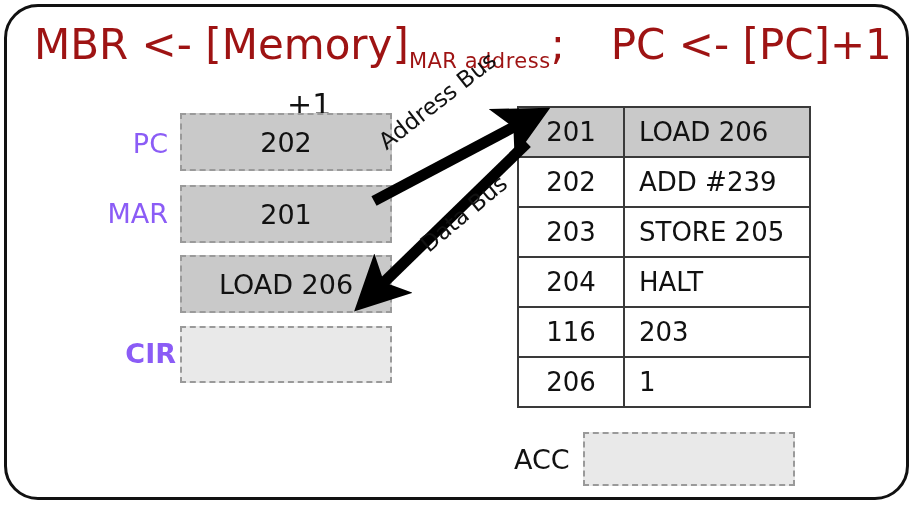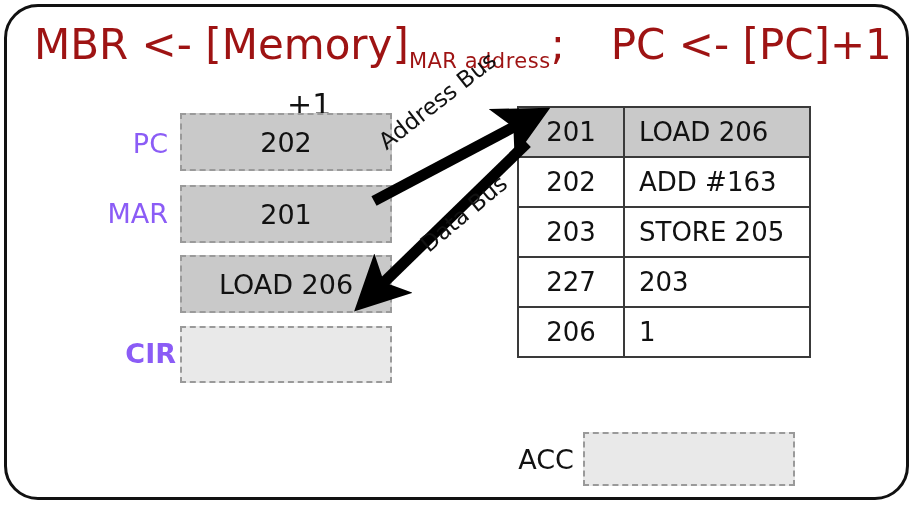--- a/index.html
+++ b/index.html
@@ -97,21 +97,21 @@
     line-height: 1;
     font-family: "DejaVu Sans", sans-serif;
   }
 
   
   #acc-label {
     position: absolute;
     left: 514px;
     top: 446px;
     width: 64px;
-    text-align: center;
+    text-align: left;
     color: #111111;
     font-size: 27px;
     line-height: 1;
     font-family: "DejaVu Sans", sans-serif;
   }
   #acc-box {
     position: absolute;
     left: 583px;
     top: 432px;
     width: 212px;
@@ -201,28 +201,32 @@
   <div id="acc-box"></div>
 
   <table id="memory-table">
     <tbody>
       <tr class="hl">
         <td class="addr">201</td>
         <td class="cont">LOAD  206</td>
       </tr>
       <tr>
         <td class="addr">202</td>
-        <td class="cont">ADD #163</td>
+        <td class="cont">ADD #239</td>
       </tr>
       <tr>
         <td class="addr">203</td>
         <td class="cont">STORE 205</td>
       </tr>
       <tr>
-        <td class="addr">227</td>
+        <td class="addr">204</td>
+        <td class="cont">HALT</td>
+      </tr>
+      <tr>
+        <td class="addr">116</td>
         <td class="cont">203</td>
       </tr>
       <tr>
         <td class="addr">206</td>
         <td class="cont">1</td>
       </tr>
     </tbody>
   </table>
 
   <svg id="buses" viewBox="0 0 921 512">

